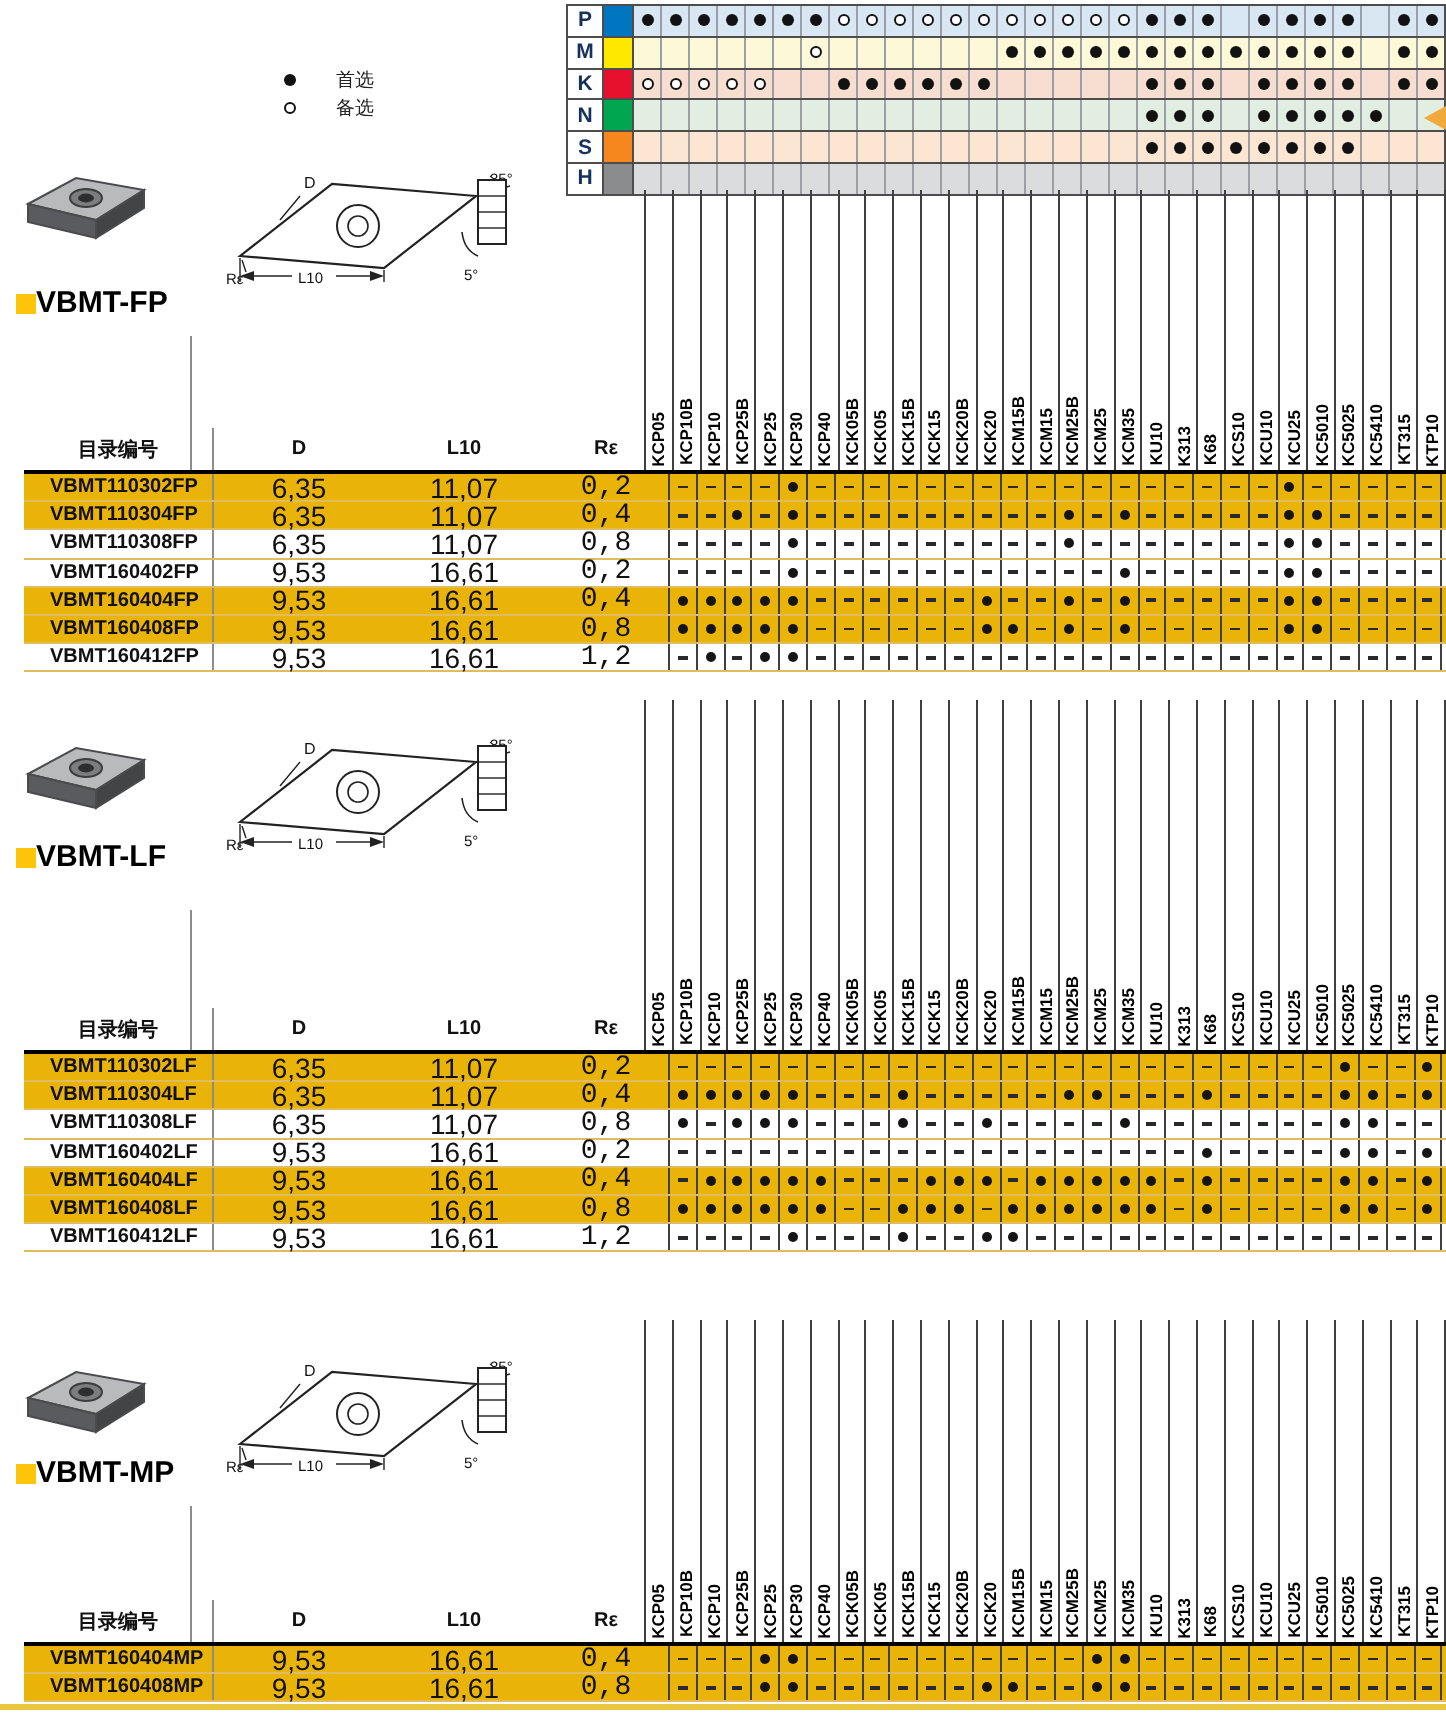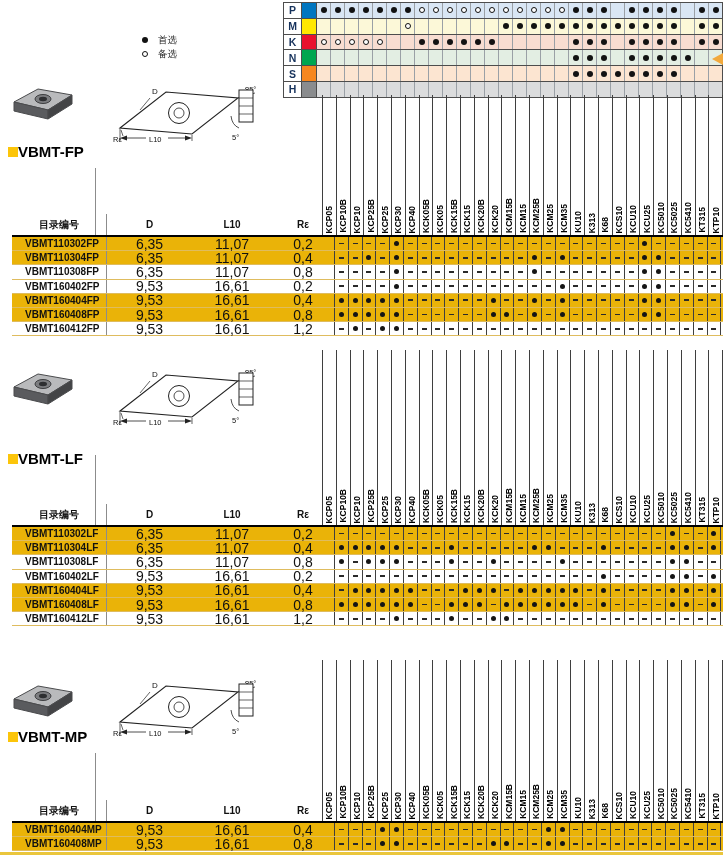--- a/index.html
+++ b/index.html
@@ -14,21 +14,21 @@
             display:flex;align-items:center;justify-content:center;border-right:1px solid #4d4d4d;flex:none;}
   .mx-color{width:14px;flex:none;border-right:1px solid #4d4d4d;}
   .mx-cell{flex:1;background:var(--tint);border-right:1px solid #9aa0a6;
            display:flex;align-items:center;justify-content:center;}
   .mx-cell:last-child{border-right:none;}
   .m-dot{width:6px;height:6px;border-radius:50%;background:#121212;}
   .m-ring{width:6px;height:6px;border-radius:50%;border:1.4px solid #121212;background:#fff;box-sizing:border-box;}
 
   
   .legend{position:absolute;left:142px;top:33px;font-size:9.5px;color:#222;}
-  .legend-row{display:flex;align-items:center;height:14px;gap:10px;}
+  .legend-row{display:flex;align-items:center;height:14px;gap:20px;}
   .lg-dot{width:6px;height:6px;border-radius:50%;background:#121212;flex:none;}
   .lg-ring{width:6px;height:6px;border-radius:50%;border:1.2px solid #121212;background:#fff;box-sizing:border-box;flex:none;}
 
   .page-arrow{position:absolute;right:0;top:53px;width:0;height:0;
               border-top:6px solid transparent;border-bottom:6px solid transparent;
               border-right:11px solid #f2a93c;}
 
   
   .section-title{position:absolute;left:8px;font-size:15px;font-weight:bold;color:#000;
                  display:flex;align-items:center;gap:0;}
@@ -45,21 +45,21 @@
 
   .insert-table{position:absolute;left:12px;width:723px;}
   .t-head{display:flex;height:21px;border-bottom:2.5px solid #000;}
   .th{display:flex;align-items:center;justify-content:center;font-weight:bold;font-size:10px;box-sizing:border-box;}
   .th-cat{width:95px;border-right:1px solid #8c8c8c;}
   .th-d{width:85px;} .th-l10{width:80px;} .th-re{width:62px;}
   .t-row{display:flex;height:14.2px;border-bottom:1px solid #dfbc5e;box-sizing:border-box;background:#fff;}
   .t-row.hl{background:#eab308;}
   .td-cat{width:95px;font-weight:bold;font-size:10px;padding-left:13px;display:flex;align-items:center;
           box-sizing:border-box;border-right:1px solid #8c8c8c;flex:none;}
-  .td-d{width:85px;} .td-l10{width:80px;} .td-re{width:62px;}
+  .td-d{width:85px;} .td-l10{width:80px;} .td-re{width:62px;font-family:Liberation Mono, monospace;}
   .td-num{font-size:14px;display:flex;align-items:center;justify-content:center;flex:none;}
   .t-grades{width:401px;display:flex;border-right:1px solid #3f3f3f;box-sizing:border-box;flex:none;}
   .gcell{flex:1;border-left:1px solid #3f3f3f;display:flex;align-items:center;justify-content:center;}
   .dot{width:5px;height:5px;border-radius:50%;background:#151515;}
   .dash{width:5px;height:1.8px;background:#2a2a2a;}
 
   .bottom-bar{position:absolute;left:0;top:852px;width:723px;height:2.5px;background:#eac63c;}
 
   .photo{position:absolute;left:8px;}
   .drawing{position:absolute;left:112px;}
@@ -1272,21 +1272,21 @@
     <text x="37" y="57.5" font-size="7.5" fill="#111">L10</text>
   </svg>
   <svg class="drawing" style="top:371px;left:228px" width="28" height="56" viewBox="0 0 28 56">
     <rect x="11" y="2" width="14" height="32" fill="#fff" stroke="#222" stroke-width="1"></rect>
     <line x1="11" y1="10" x2="25" y2="10" stroke="#222" stroke-width="0.7"></line>
     <line x1="11" y1="18" x2="25" y2="18" stroke="#222" stroke-width="0.7"></line>
     <line x1="11" y1="26" x2="25" y2="26" stroke="#222" stroke-width="0.7"></line>
     <path d="M 11,40 q -7,-3 -8,-12" fill="none" stroke="#222" stroke-width="0.8"></path>
     <text x="4" y="52" font-size="7.5" fill="#111">5°</text>
   </svg>
-  <div class="section-title" style="top:450px">
+  <div class="section-title" style="top:420px">
     <span class="title-square"></span>
     <span>VBMT-LF</span>
   </div>
   <div class="grade-header" style="top:350px;height:177px">
       <div class="gh-col">
         <div class="gh-label">KCP05</div>
       </div>
       <div class="gh-col">
         <div class="gh-label">KCP10B</div>
       </div>

